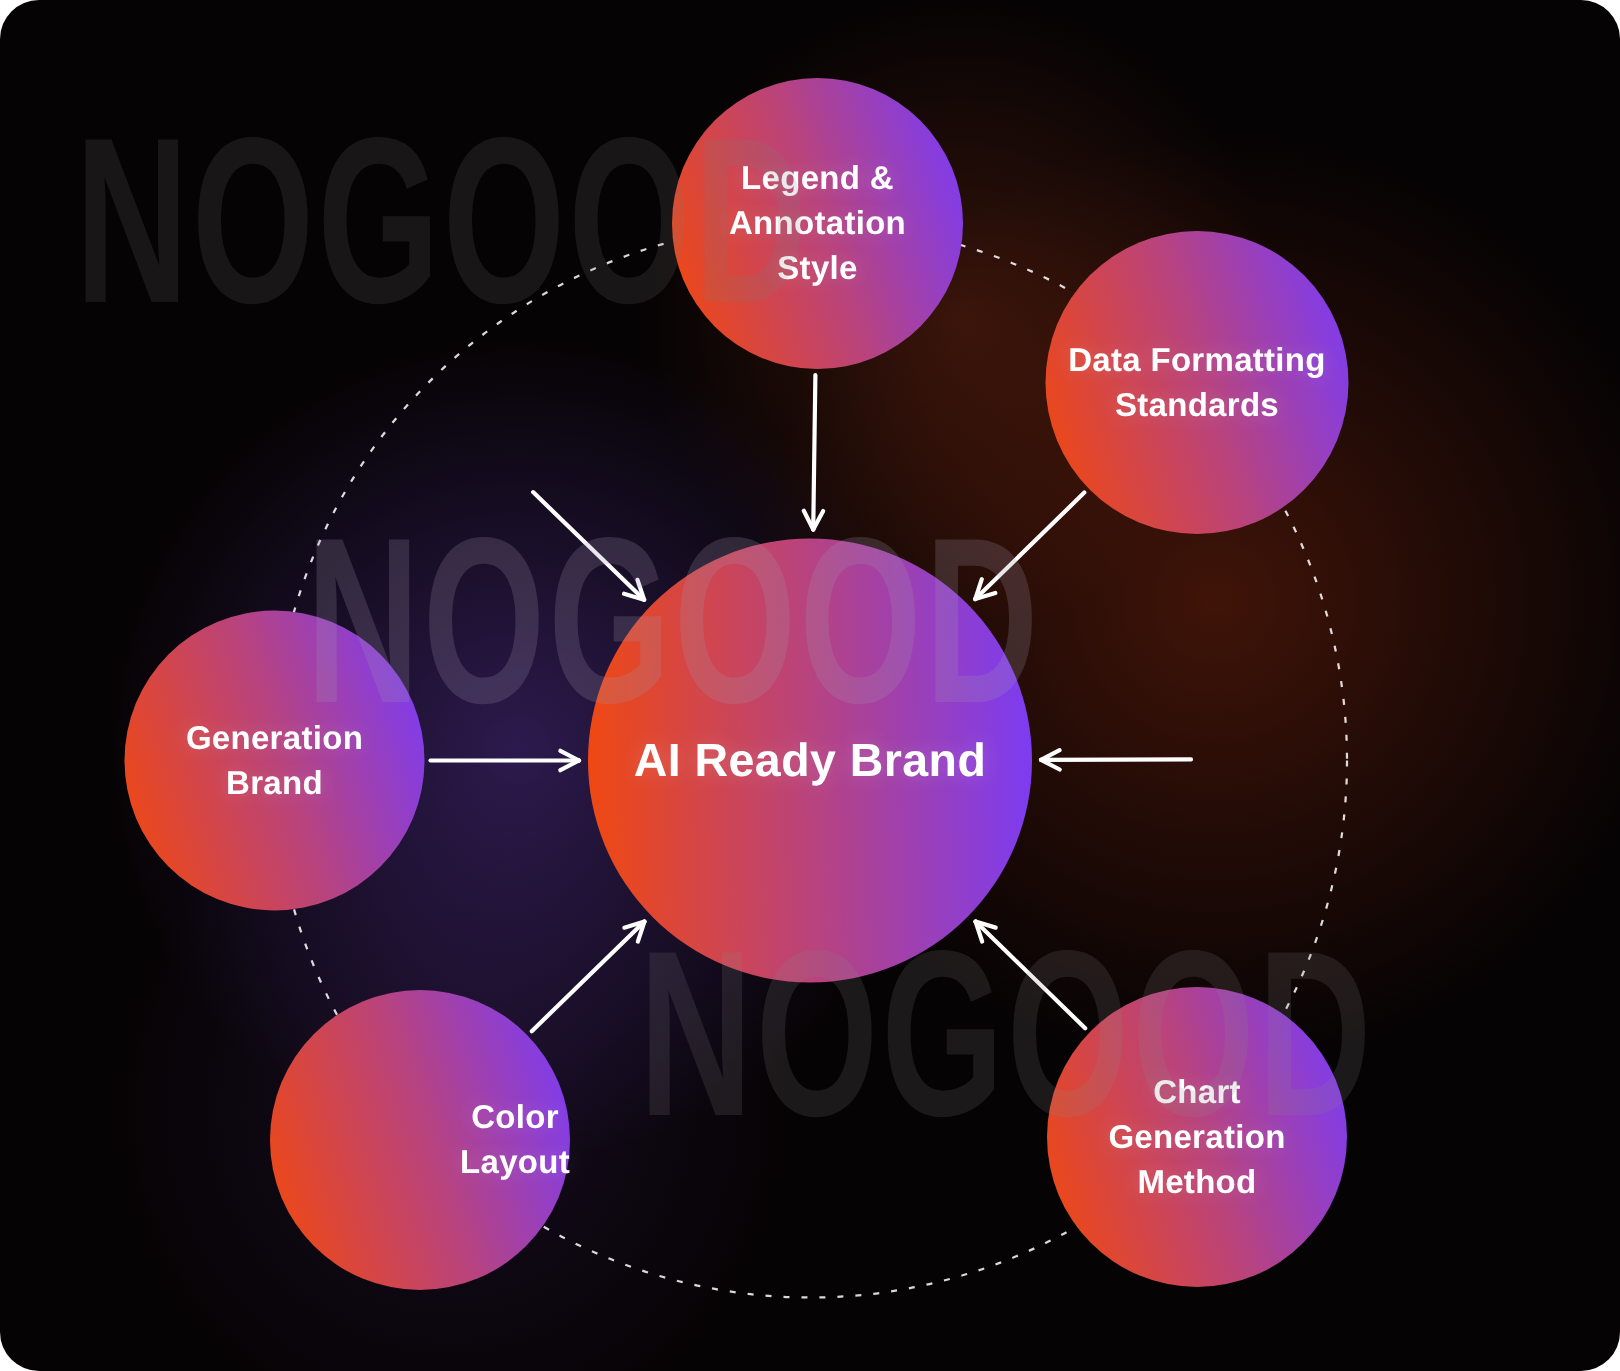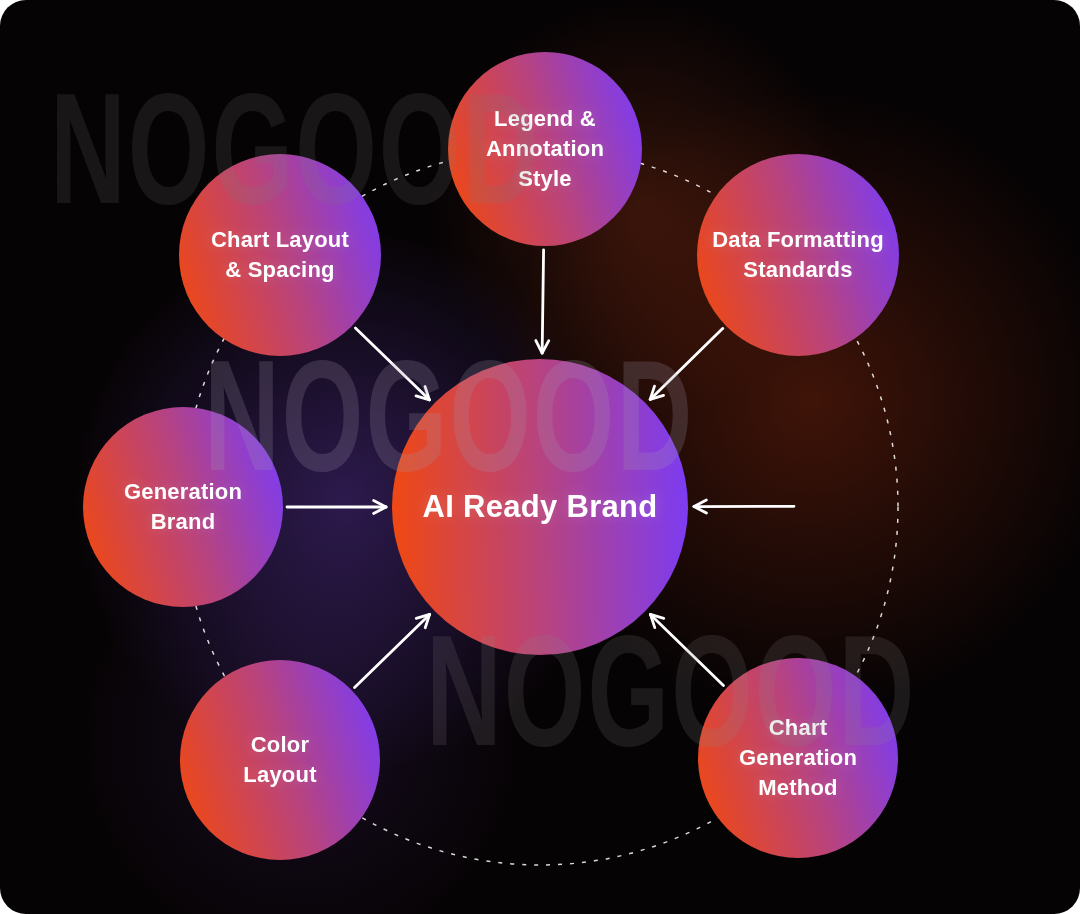--- a/index.html
+++ b/index.html
@@ -110,22 +110,19 @@
     </div>
     <div class="node" style="left: 697px; top: 154px; height: 202px; width: 202px;">
       <div class="label"><span>Data Formatting</span><br><span>Standards</span></div>
     </div>
     <div class="node" style="left: 448px; top: 52px; height: 194px; width: 194px;">
       <div class="label"><span>Legend &amp;</span><br><span>Annotation</span><br><span>Style</span></div>
     </div>
     <div class="node" style="left: 698px; top: 658px; height: 200px; width: 200px;">
       <div class="label"><span>Chart</span><br><span>Generation</span><br><span>Method</span></div>
     </div>
-    <div class="node" style="left: 180px; top: 660px; height: 200px; width: 200px;">
+    <div class="node" style="left: 180px; top: 660px; height: 200px; width: 200px; justify-content: flex-end;">
       <div class="label"><span>Color</span><br><span>Layout</span></div>
     </div>
     <div class="node" style="left: 83px; top: 407px; height: 200px; width: 200px;">
       <div class="label"><span>Generation</span><br><span>Brand</span></div>
     </div>
-    <div class="node" style="left: 179px; top: 154px; height: 202px; width: 202px;">
-      <div class="label"><span>Chart Layout</span><br><span>&amp; Spacing</span></div>
-    </div>
   </div>
 
 </body></html>

